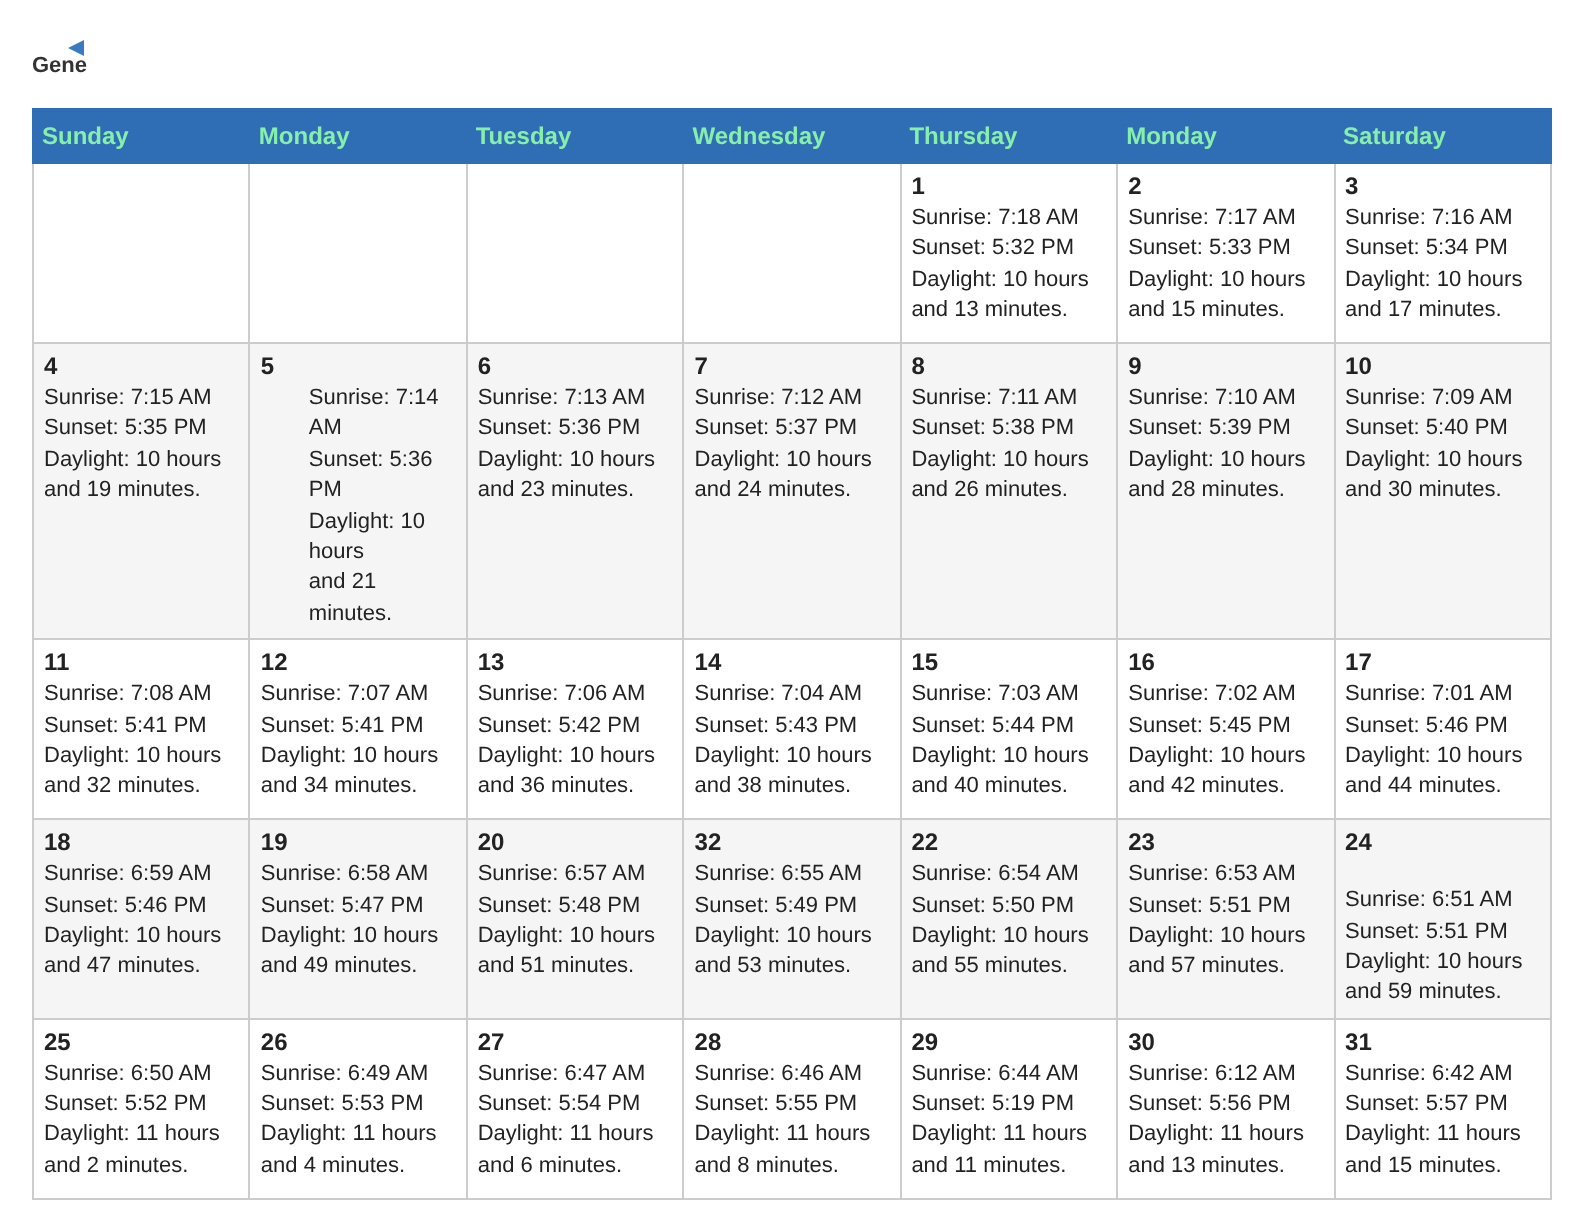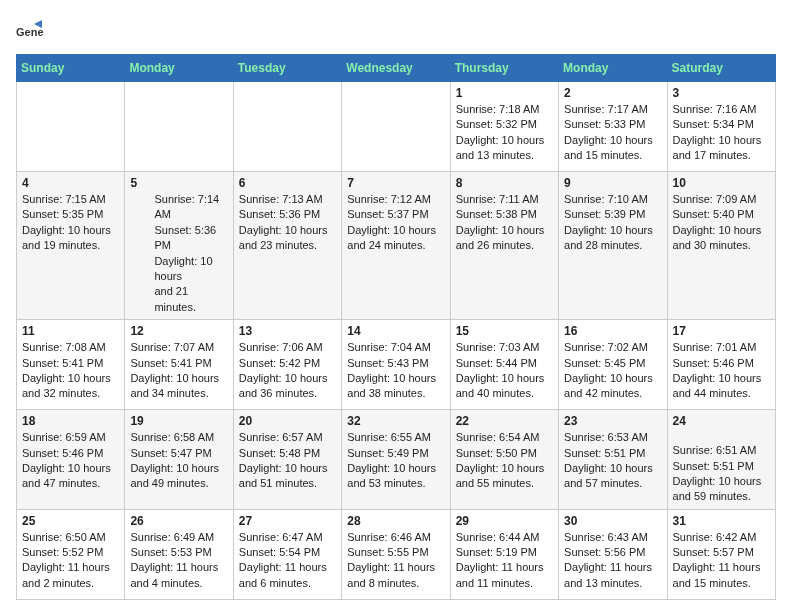--- a/index.html
+++ b/index.html
@@ -323,21 +323,21 @@
         </td>
         <td>
           <span class="day-number">29</span>
           <div class="day-info" style="white-space: pre-line;">Sunrise: 6:44 AM
 Sunset: 5:19 PM
 Daylight: 11 hours
 and 11 minutes.</div>
         </td>
         <td>
           <span class="day-number">30</span>
-          <div class="day-info" style="white-space: pre-line;">Sunrise: 6:43 AM
+          <div class="day-info" style="white-space: pre-line;">Sunrise: 6:12 AM
 Sunset: 5:56 PM
 Daylight: 11 hours
 and 13 minutes.</div>
         </td>
         <td>
           <span class="day-number">31</span>
           <div class="day-info" style="white-space: pre-line;">Sunrise: 6:42 AM
 Sunset: 5:57 PM
 Daylight: 11 hours
 and 15 minutes.</div>

